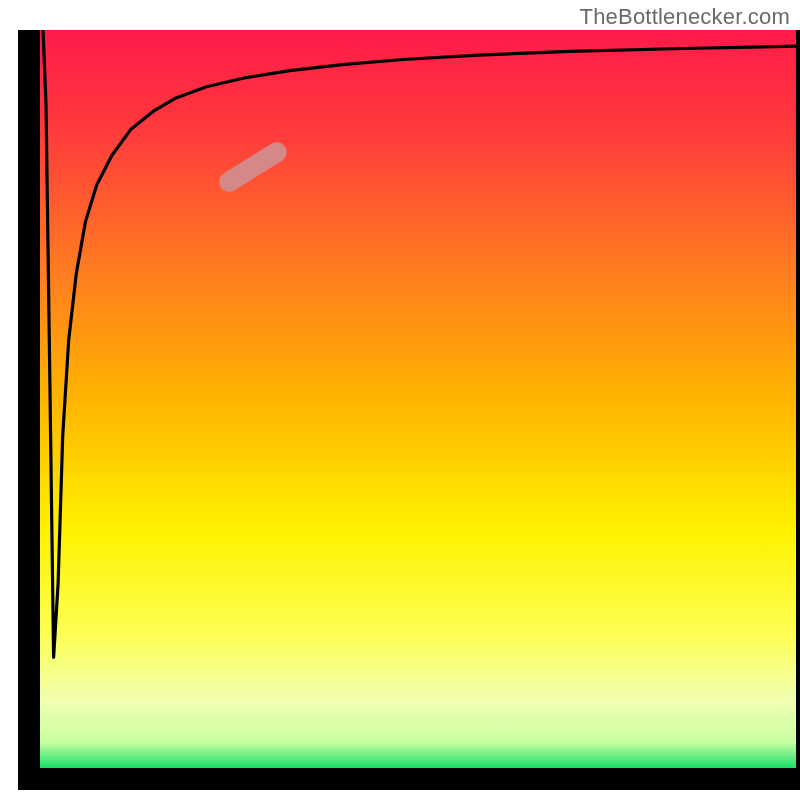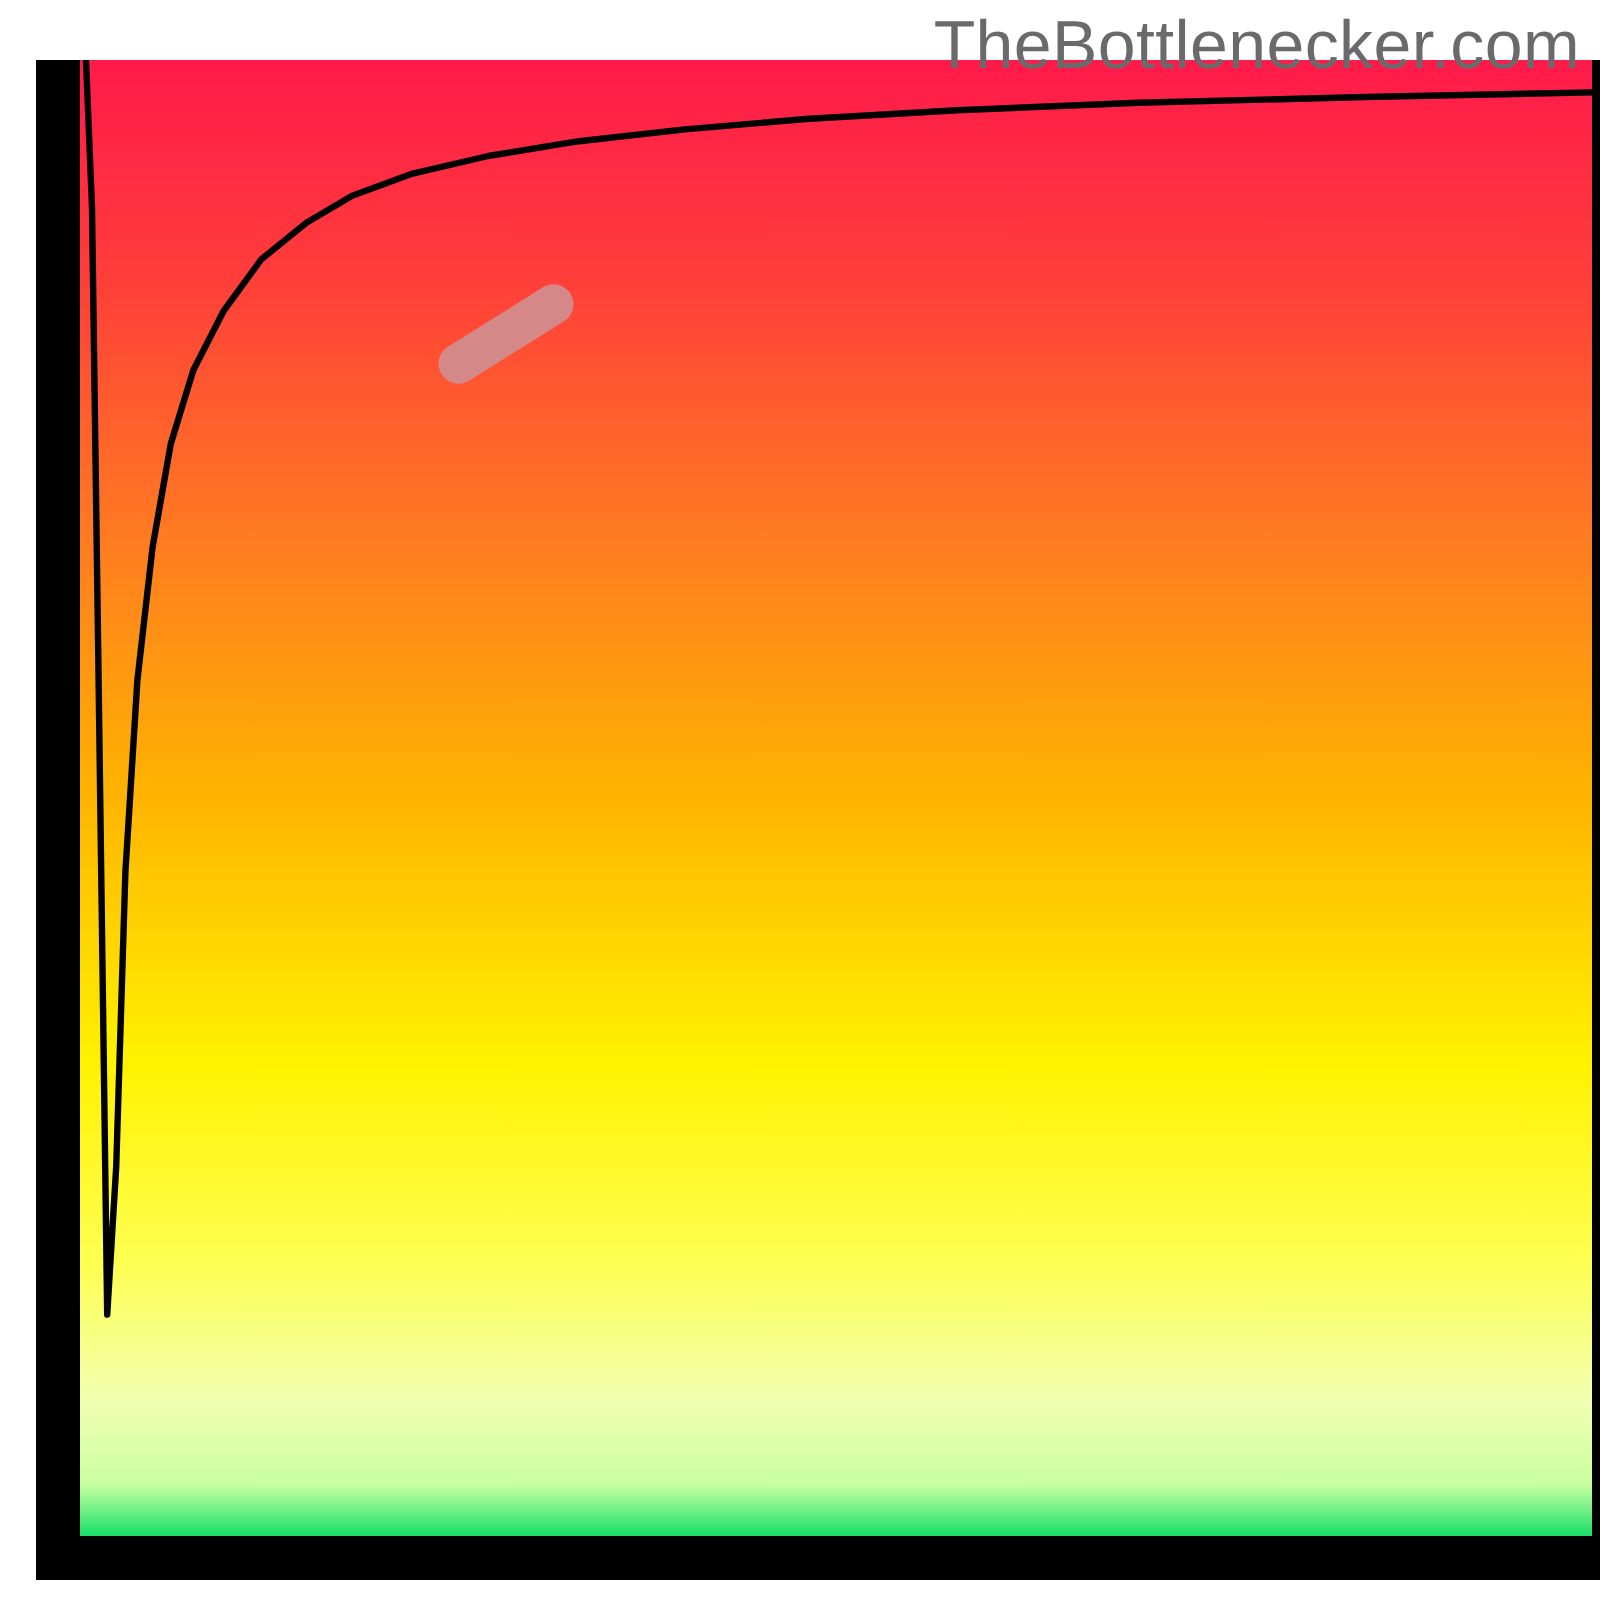--- a/index.html
+++ b/index.html
@@ -13,21 +13,21 @@
   }
   .frame {
     position: relative;
     width: 800px;
     height: 800px;
   }
   .watermark {
     position: absolute;
     top: 4px;
     right: 10px;
-    font-size: 34px;
+    font-size: 22px;
     color: #6a6a6a;
     font-weight: 400;
     letter-spacing: 0.2px;
     z-index: 50;
   }
   .border-left, .border-right, .border-bottom {
     position: absolute;
     background: #000000;
     z-index: 40;
   }

